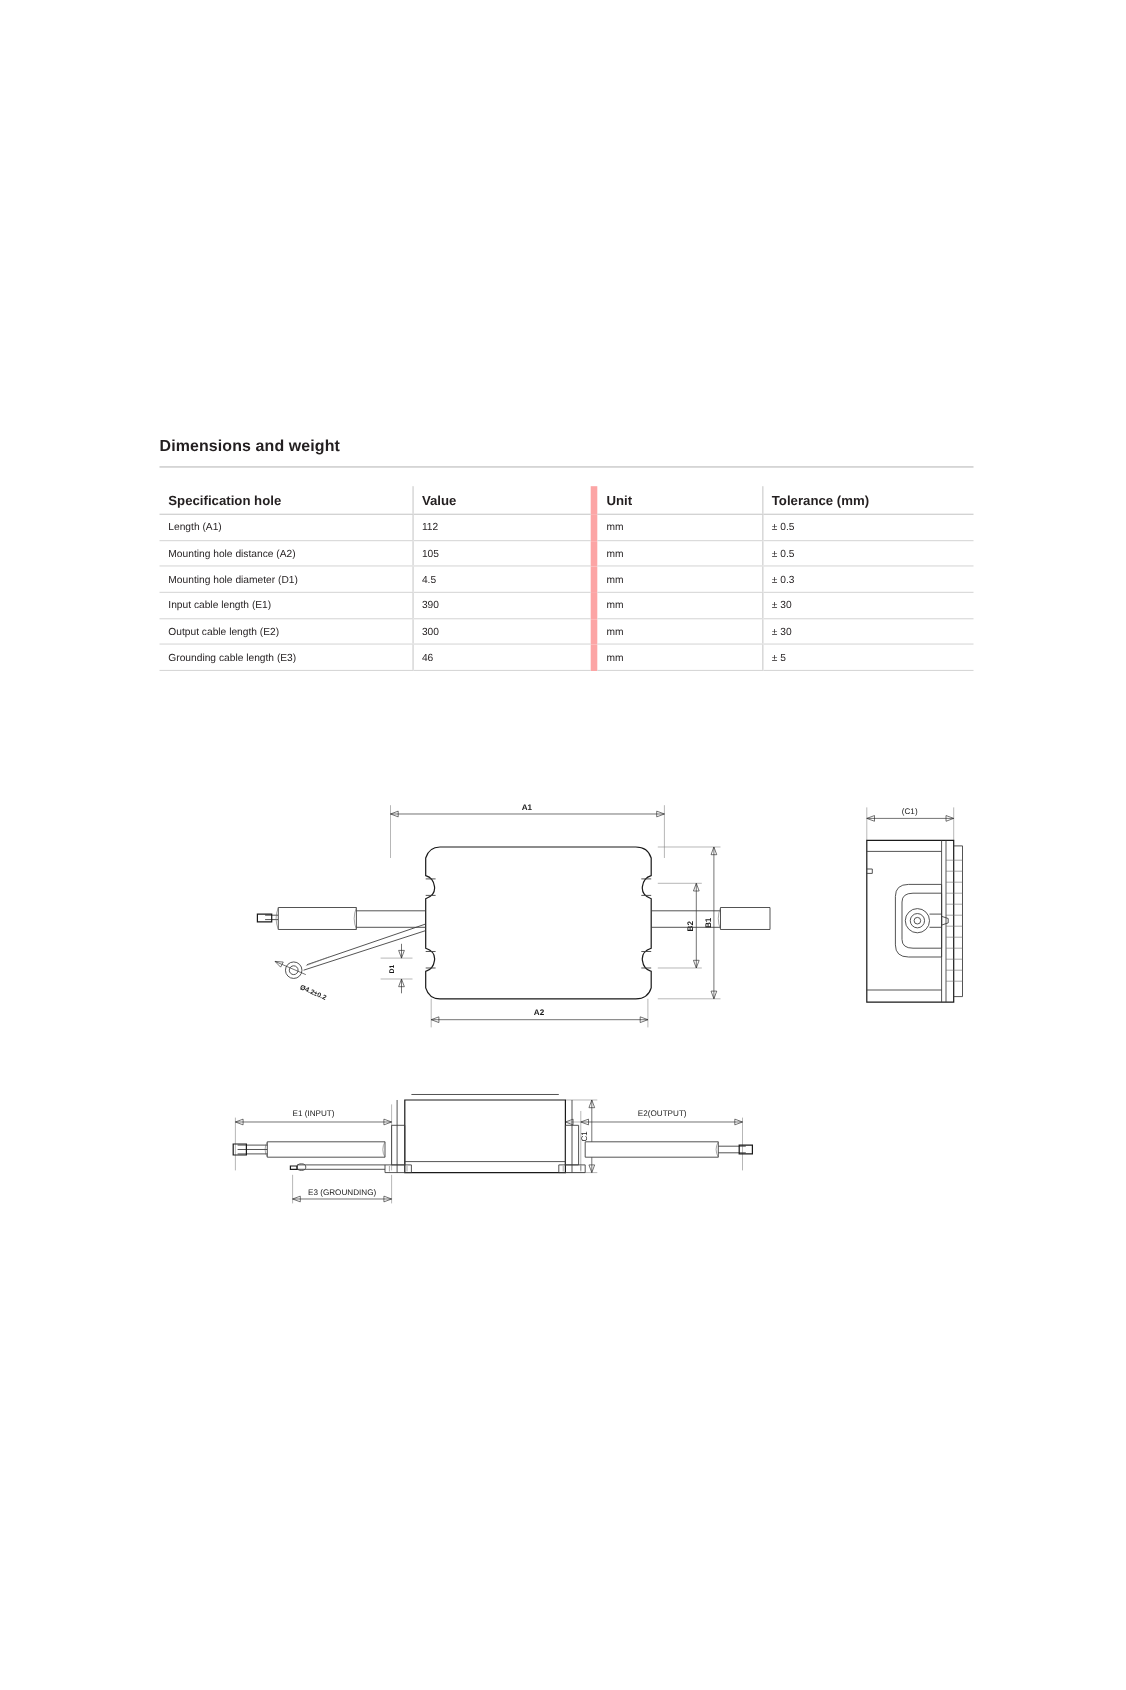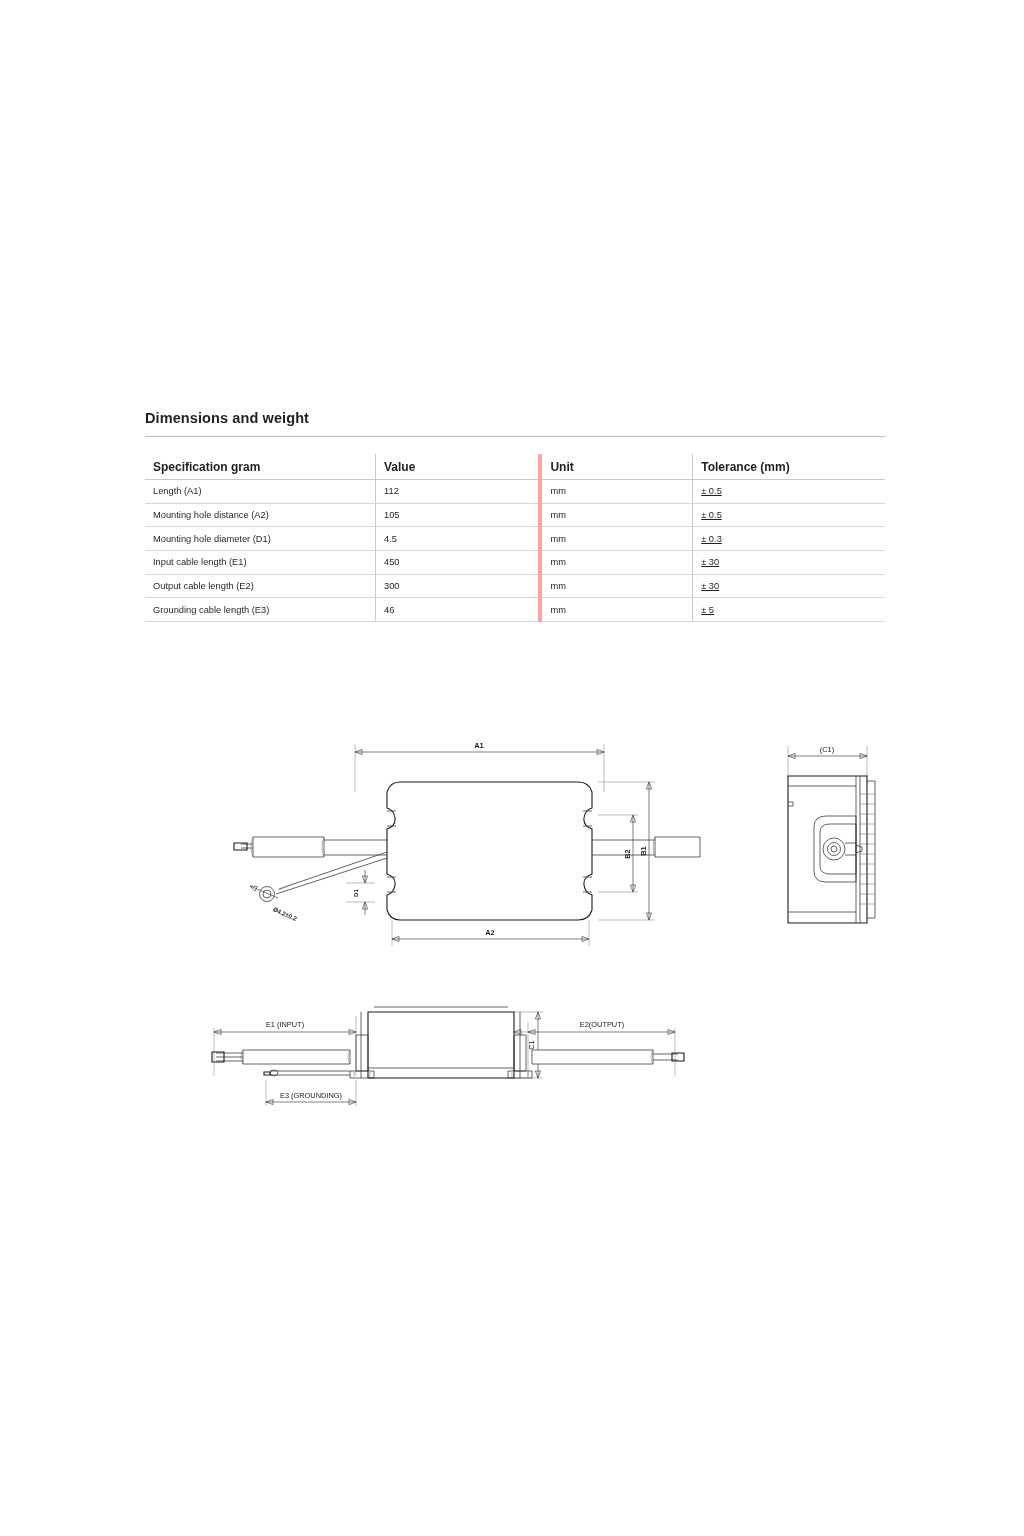--- a/index.html
+++ b/index.html
@@ -11,21 +11,21 @@
     width: 1024px;
     height: 1536px;
     position: relative;
     font-family: "Liberation Sans", sans-serif;
     color: #231f20;
     overflow: hidden;
   }
 
   .page {
     position: absolute;
-    left: 0; top: 12px;
+    left: 0; top: 0;
     width: 1024px;
     height: 1198px;
   }
 
   
   .section-title {
     position: absolute;
     left: 145px;
     top: 398px;
     font-size: 14.5px;
@@ -68,23 +68,23 @@
   }
   .spec-table tbody td {
     height: 22.7px;
   }
   .spec-table tbody tr:last-child td {
     border-bottom: 1px solid #d7d7d7;
   }
   
   .col-item   { width: 231px; }
   .col-value  { width: 165px; border-left: 1px solid #c9c9c9; }
-  .col-unit   { width: 152px; border-left: 4px solid #fca5a5; margin-left: 31px; }
+  .col-unit   { width: 152px; border-left: 6px solid #fca5a5; margin-left: 31px; }
   .col-tol    { width: 192px; border-left: 1px solid #c9c9c9; }
-  tbody .col-tol { border-left: 1px solid #c9c9c9; text-decoration: underline; }
+  tbody .col-tol { border-left: 1px solid #c9c9c9; }
   tbody tr:last-child .col-tol { border-left: 1px solid #c9c9c9; }
 
   
   .drawing {
     position: absolute;
   }
   #top-view   { left: 200px; top: 718px;  width: 500px; height: 226px; font-weight: bold; }
   #side-view  { left: 768px; top: 722px;  width: 136px; height: 200px; }
   #elev-view  { left: 198px; top: 986px;  width: 492px; height: 120px; }
 
@@ -111,21 +111,21 @@
 <body>
 
 <div class="page">
 
   <div class="section-title">Dimensions and weight</div>
   <div class="title-rule"></div>
 
   <table class="spec-table">
     <thead>
       <tr>
-        <th class="col-item">Specification gram</th>
+        <th class="col-item">Specification hole</th>
         <th class="col-value">Value</th>
         <th class="col-unit">Unit</th>
         <th class="col-tol">Tolerance (mm)</th>
       </tr>
     </thead>
     <tbody id="table-body">
         <tr>
           <td class="col-item">Length (A1)</td>
           <td class="col-value">112</td>
           <td class="col-unit">mm</td>
@@ -138,21 +138,21 @@
           <td class="col-tol">± 0.5</td>
         </tr>
         <tr>
           <td class="col-item">Mounting hole diameter (D1)</td>
           <td class="col-value">4.5</td>
           <td class="col-unit">mm</td>
           <td class="col-tol">± 0.3</td>
         </tr>
         <tr>
           <td class="col-item">Input cable length (E1)</td>
-          <td class="col-value">450</td>
+          <td class="col-value">390</td>
           <td class="col-unit">mm</td>
           <td class="col-tol">± 30</td>
         </tr>
         <tr>
           <td class="col-item">Output cable length (E2)</td>
           <td class="col-value">300</td>
           <td class="col-unit">mm</td>
           <td class="col-tol">± 30</td>
         </tr>
         <tr>

